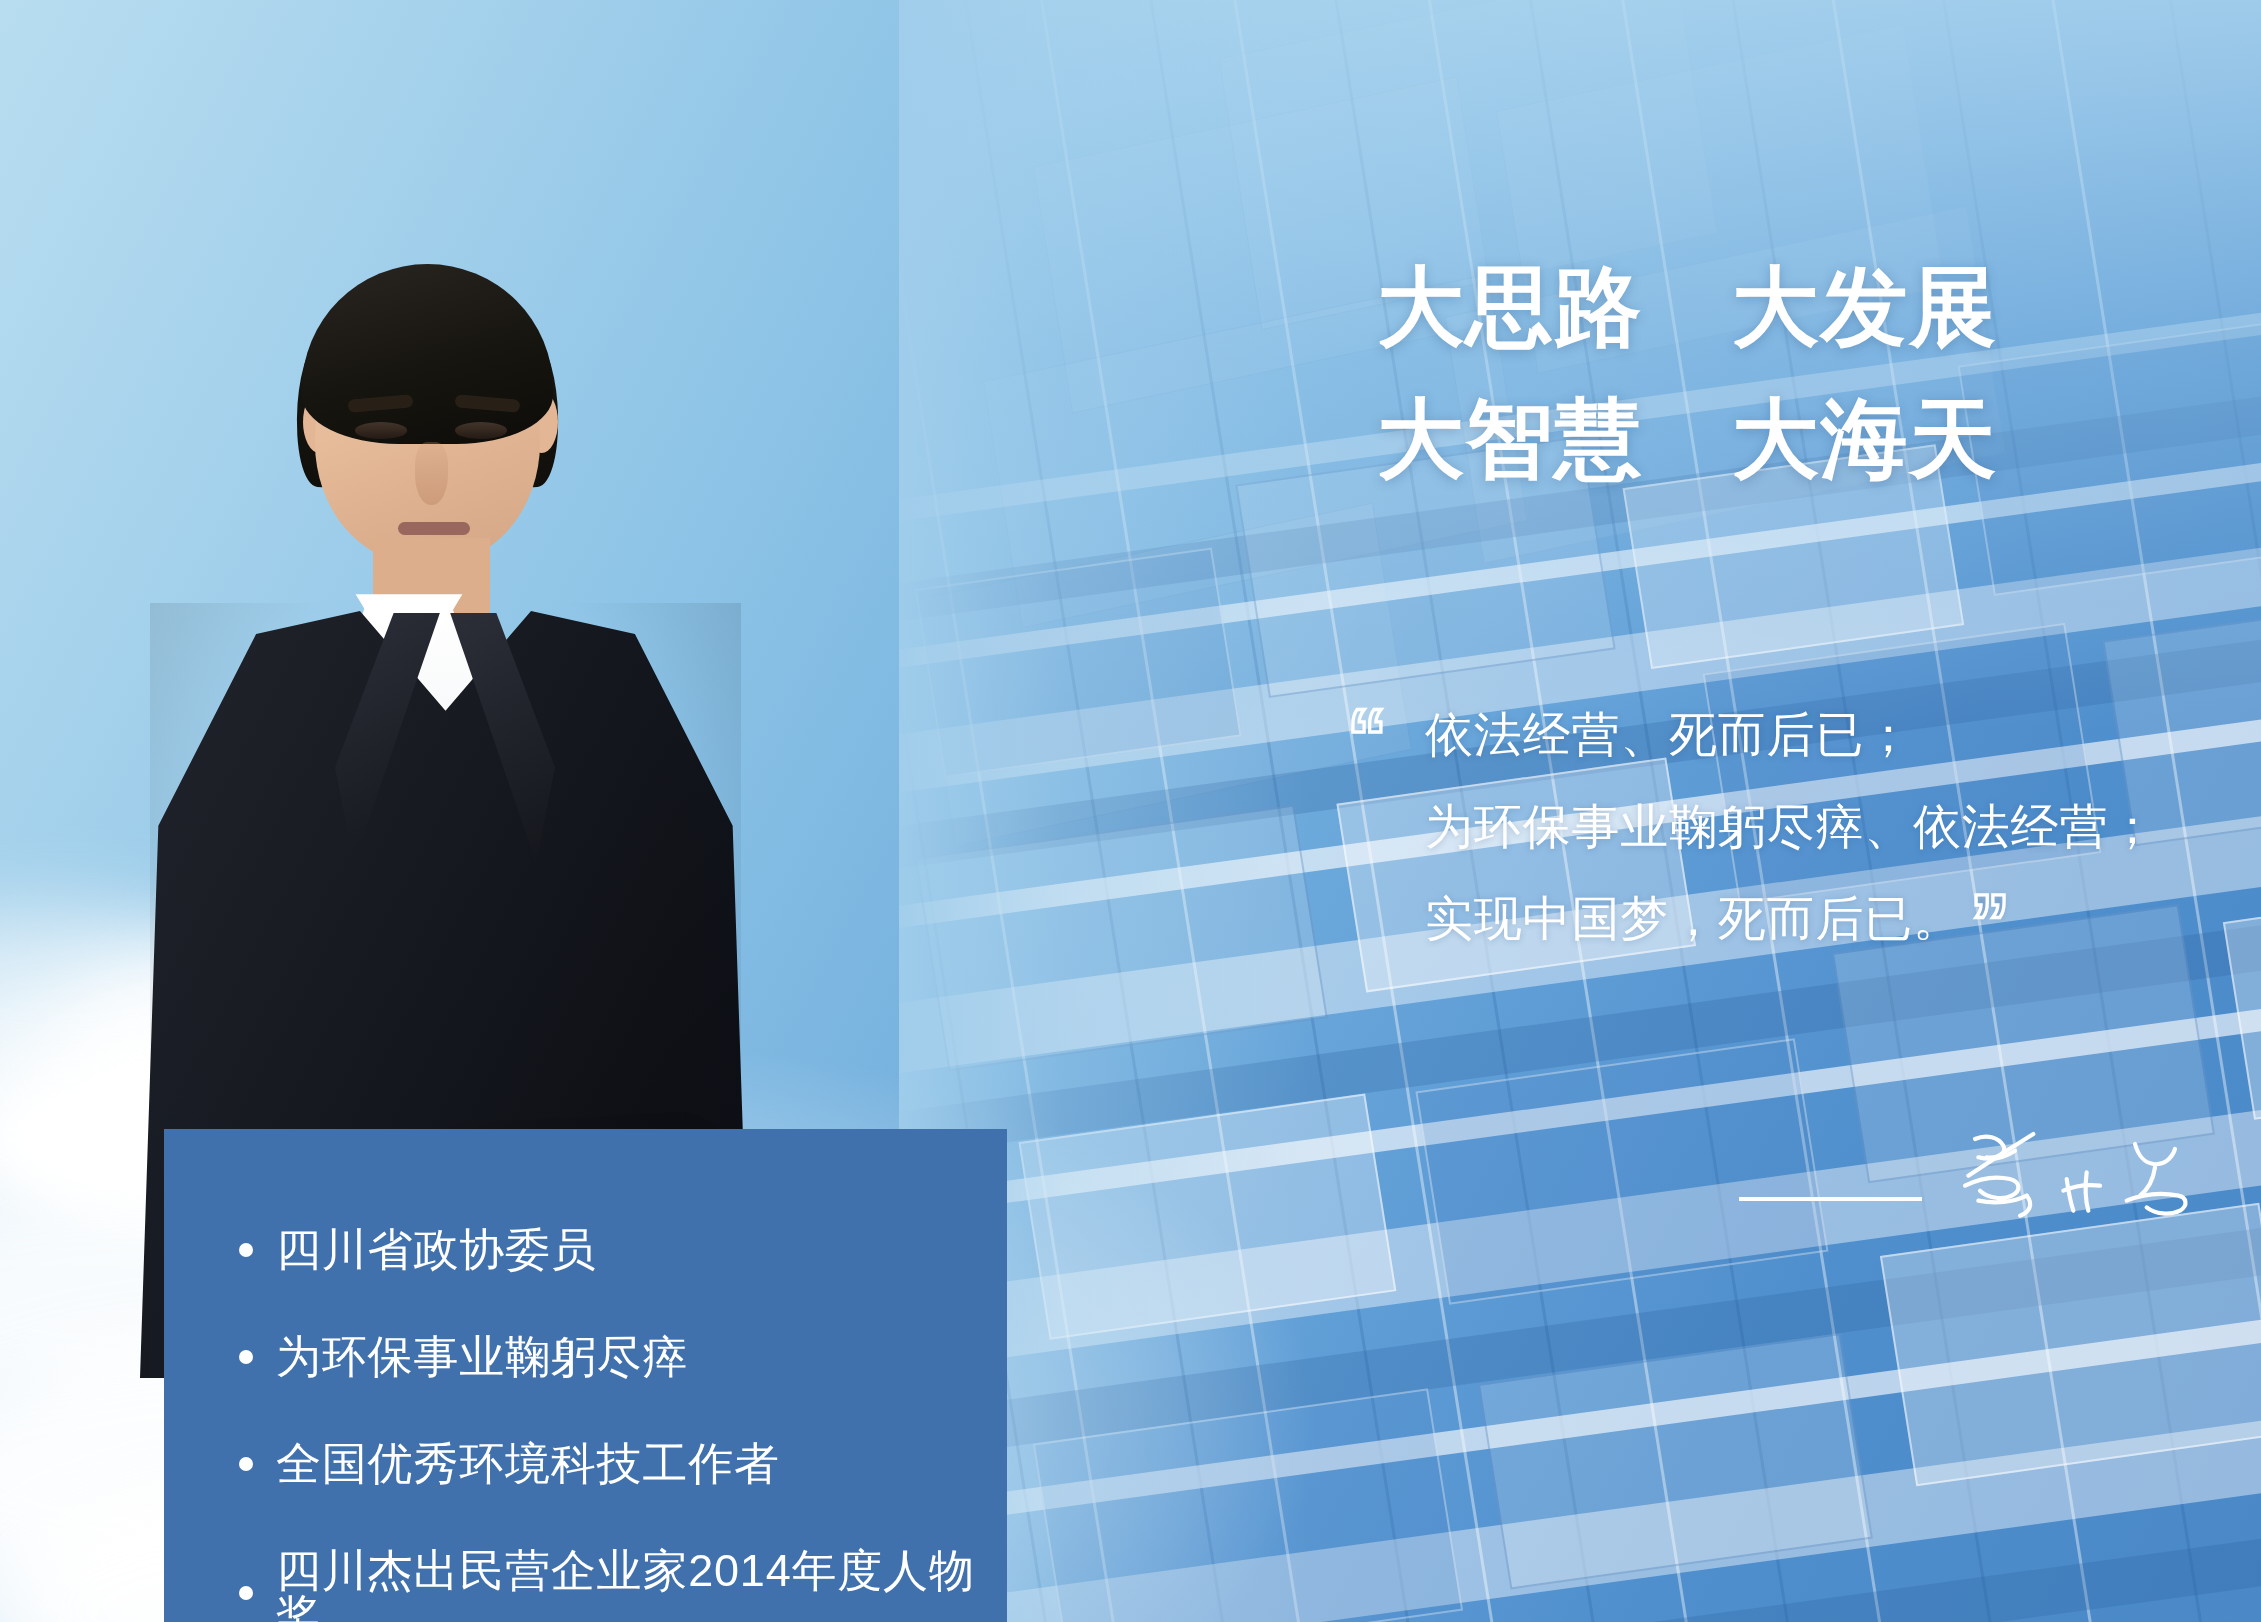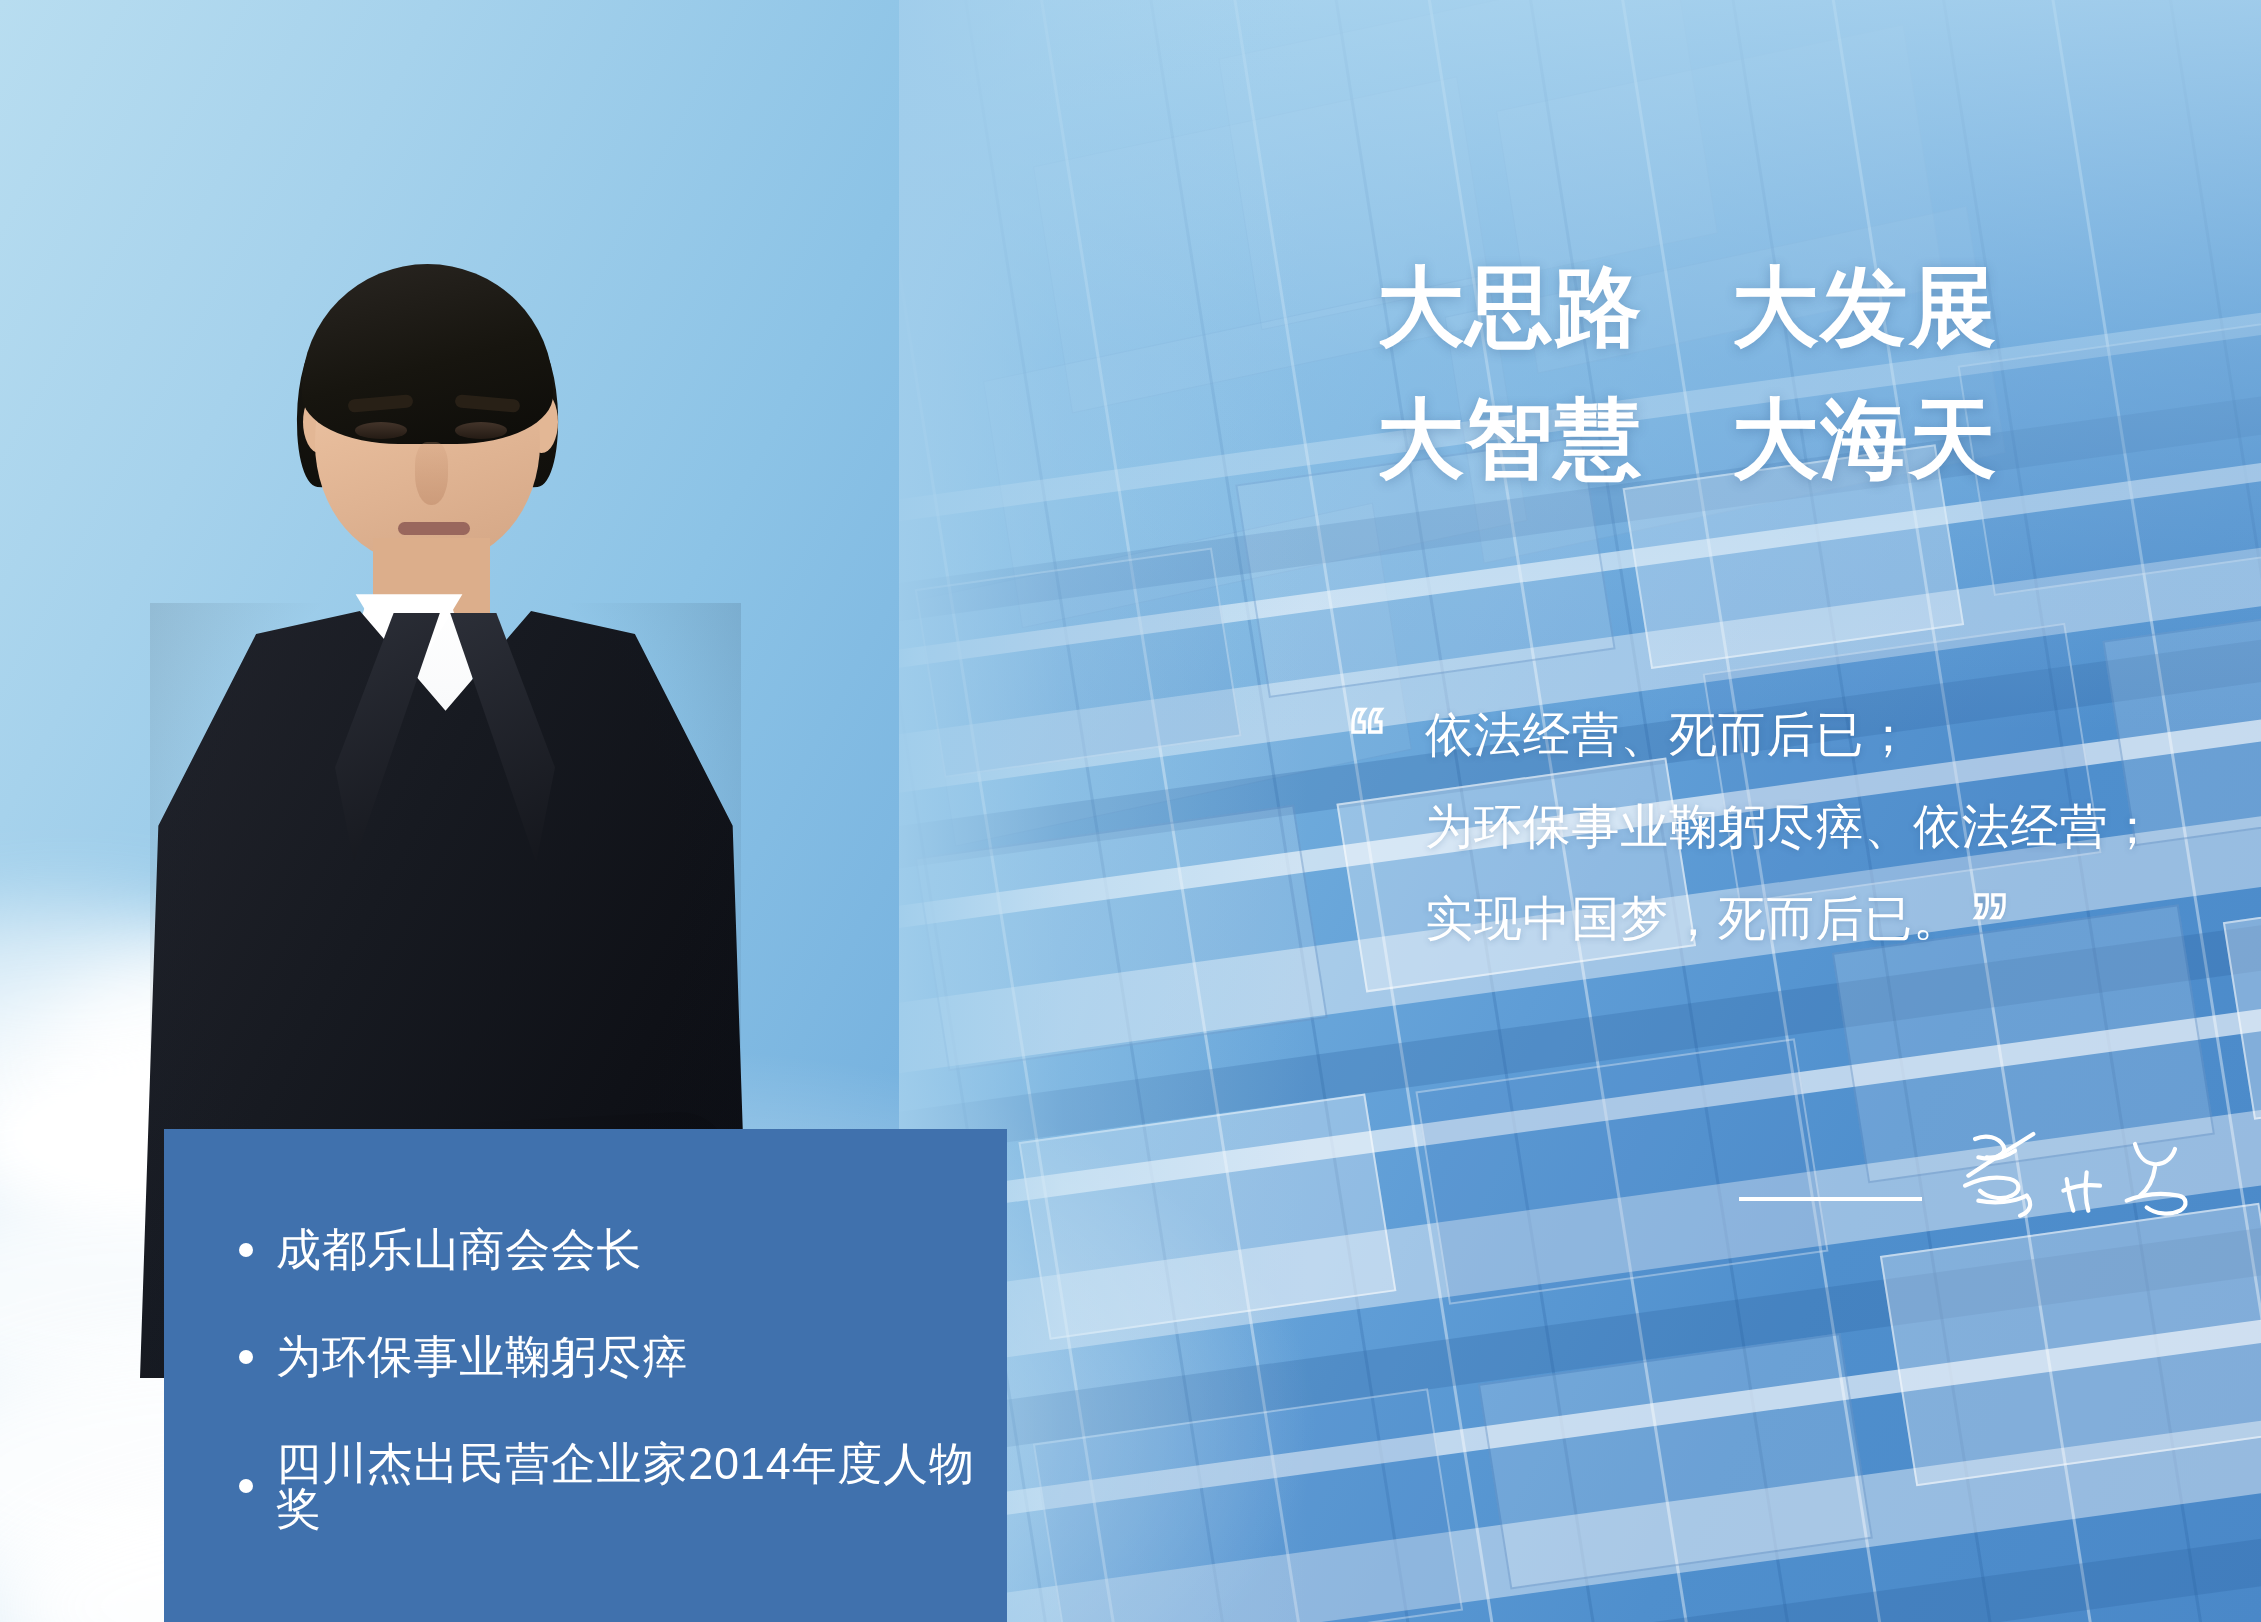--- a/index.html
+++ b/index.html
@@ -309,27 +309,31 @@
         <path d="M246 52 C244 66, 238 78, 228 86"></path>
         <path d="M212 92 C232 84, 254 82, 274 86 C284 88, 286 98, 276 104 C264 110, 246 108, 236 100"></path>
       </g>
     </svg>
   </div>
 
   <div class="cred-panel">
     <ul class="cred-list">
       <li class="cred-item">
         <span class="cred-dot"></span>
-        <span>成都乐山商会会长</span>
+        <span>四川省政协委员</span>
       </li>
       <li class="cred-item">
         <span class="cred-dot"></span>
         <span>为环保事业鞠躬尽瘁</span>
       </li>
       <li class="cred-item">
         <span class="cred-dot"></span>
+        <span>全国优秀环境科技工作者</span>
+      </li>
+      <li class="cred-item">
+        <span class="cred-dot"></span>
         <span>四川杰出民营企业家2014年度人物奖</span>
       </li>
     </ul>
   </div>
 
 </div>
 
 
 </body></html>

